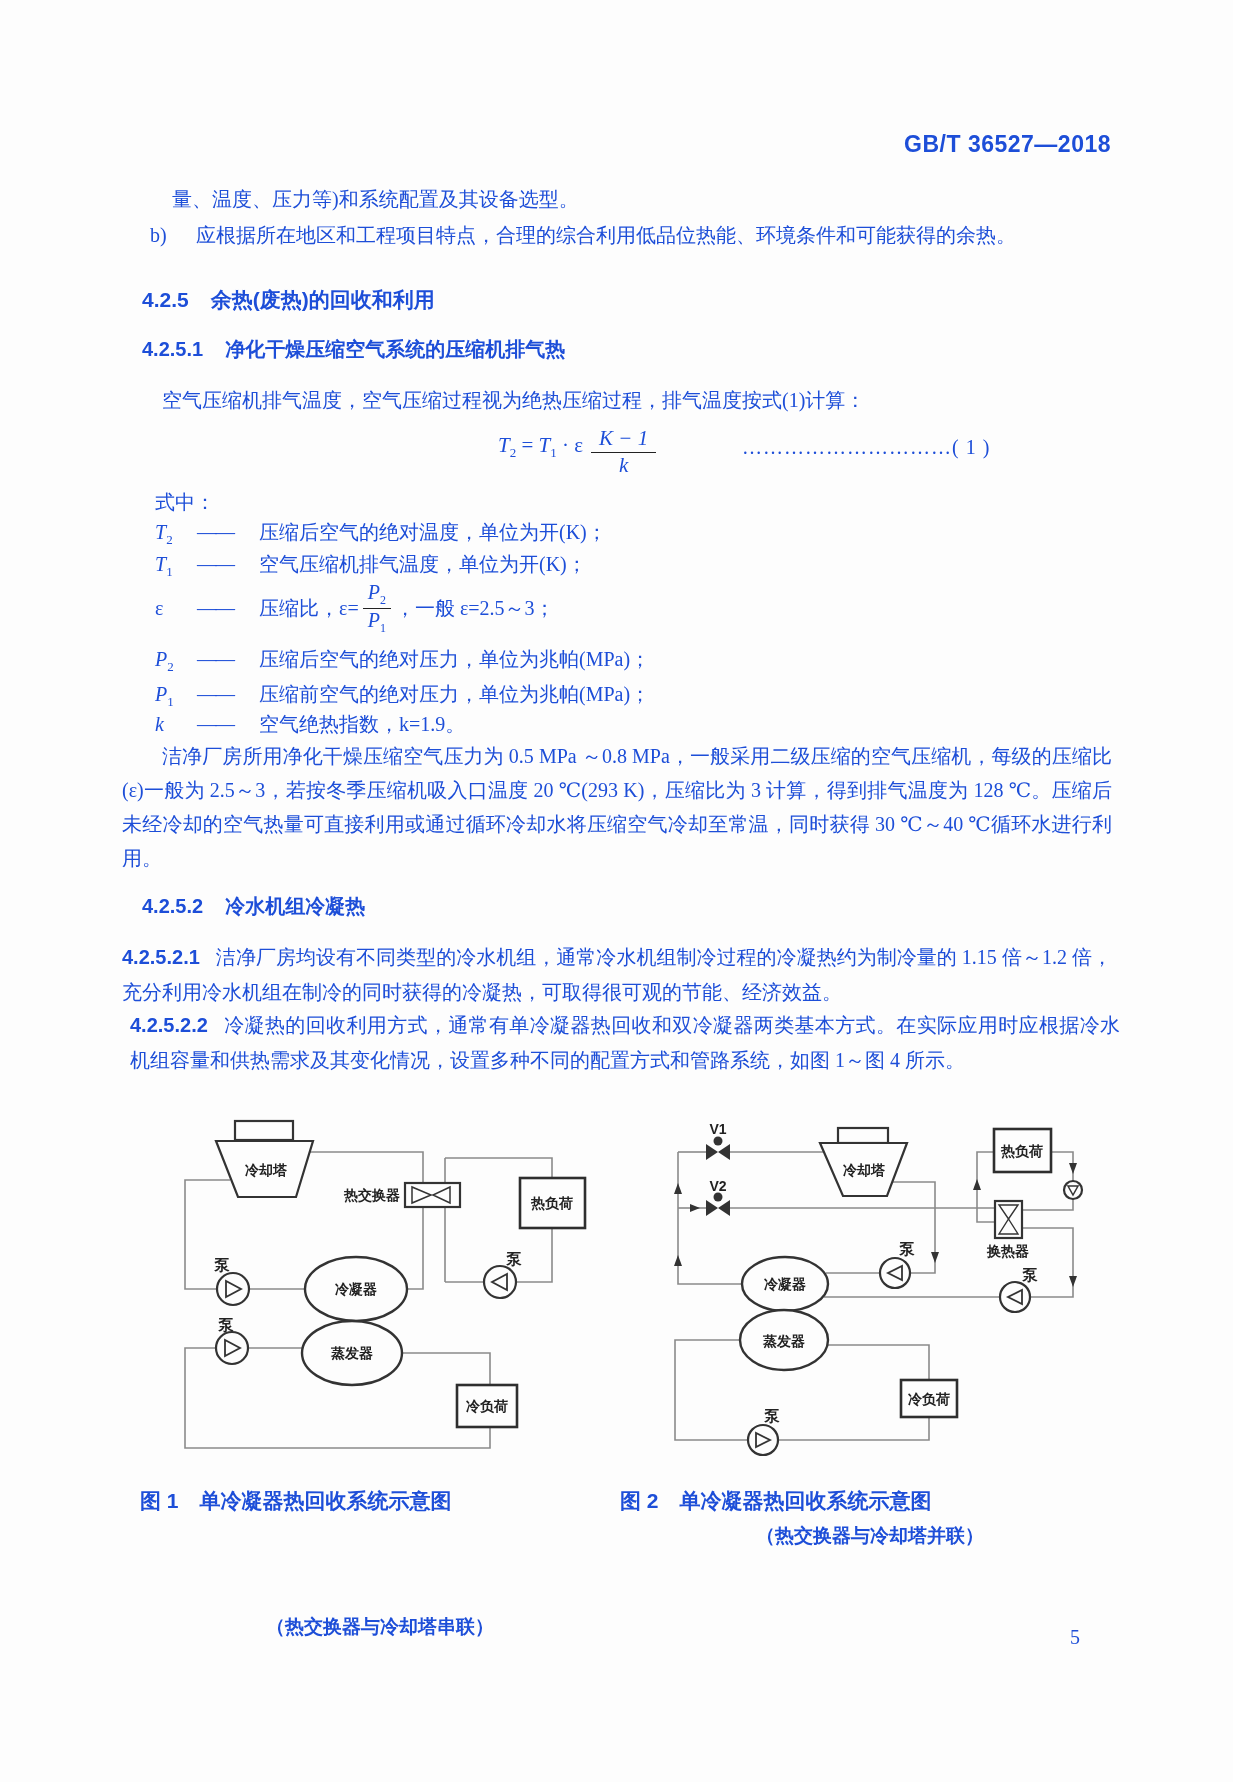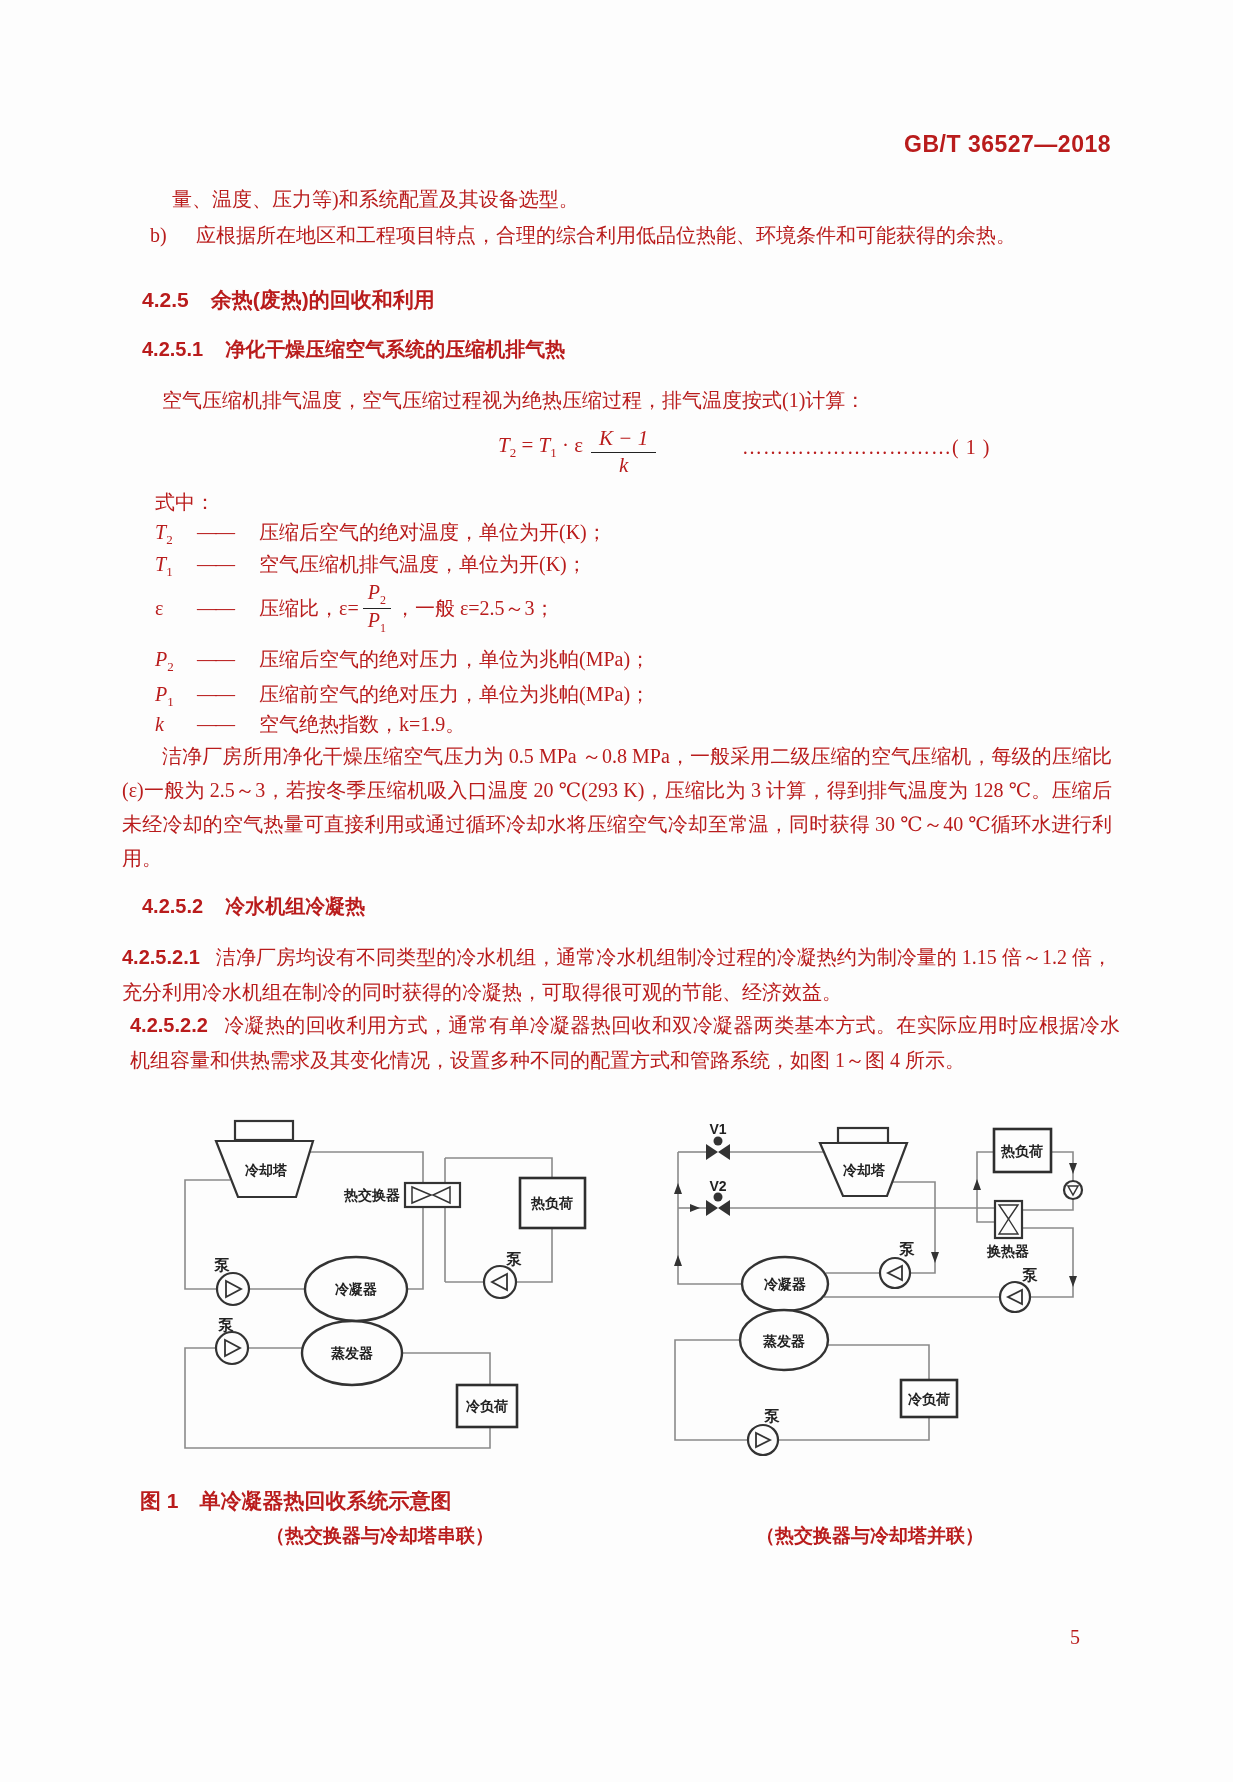--- a/index.html
+++ b/index.html
@@ -1,17 +1,17 @@
 <!DOCTYPE html>
 <html><head>
 <meta charset="utf-8">
 <style>
   html,body{margin:0;padding:0;background:#ffffff;}
   .page{position:relative;width:1233px;height:1782px;background:#fdfdfd;overflow:hidden;
-        font-family:"Liberation Serif","DejaVu Serif",serif;color:#b91c1c;}
+        font-family:"Liberation Serif","DejaVu Serif",serif;color:#1d4ed8;}
   .abs{position:absolute;}
   .sans{font-family:"Liberation Sans","DejaVu Sans",sans-serif;}
   .hdr{top:131px;right:122px;font-weight:bold;font-size:23px;letter-spacing:.5px;}
   .body-line{font-size:20px;white-space:nowrap;}
   .bmark{display:inline-block;width:46px;font-size:20px;}
   .heading{font-weight:bold;font-size:21px;white-space:nowrap;}
   .heading .hnum{margin-right:22px;margin-left:20px;}
   .para{width:990px;font-size:20px;line-height:34px;text-align:justify;}
   .indent{text-indent:40px;}
   .pnum{font-family:"Liberation Sans","DejaVu Sans",sans-serif;font-weight:bold;margin-right:16px;}
@@ -247,18 +247,19 @@
         <circle cx="473" cy="100" r="9"></circle>
         <polygon points="468,96 478,96 473,105" fill="none" stroke-width="1.5"></polygon>
       </g>
       <text x="307" y="164" text-anchor="middle" class="vlabel">泵</text>
       <text x="430" y="190" text-anchor="middle" class="vlabel">泵</text>
       <text x="172" y="331" text-anchor="middle" class="vlabel">泵</text>
     </svg>
   </div>
 
   <div class="abs fig-caption" style="left:140px;top:1487px;width:480px;">图 1　单冷凝器热回收系统示意图</div>
-  <div class="abs fig-subcaption" style="left:140px;top:1523px;width:480px;">（热交换器与冷却塔串联）</div>
+  <div class="abs fig-subcaption" style="left:140px;top:1614px;width:480px;">（热交换器与冷却塔串联）</div>
+  <div class="abs fig-caption" style="left:620px;top:1487px;width:500px;">图 2　单冷凝器热回收系统示意图</div>
   <div class="abs fig-subcaption" style="left:620px;top:1523px;width:500px;">（热交换器与冷却塔并联）</div>
 
   <div class="abs pagenum">5</div>
 
 </div>
 
 </body></html>

